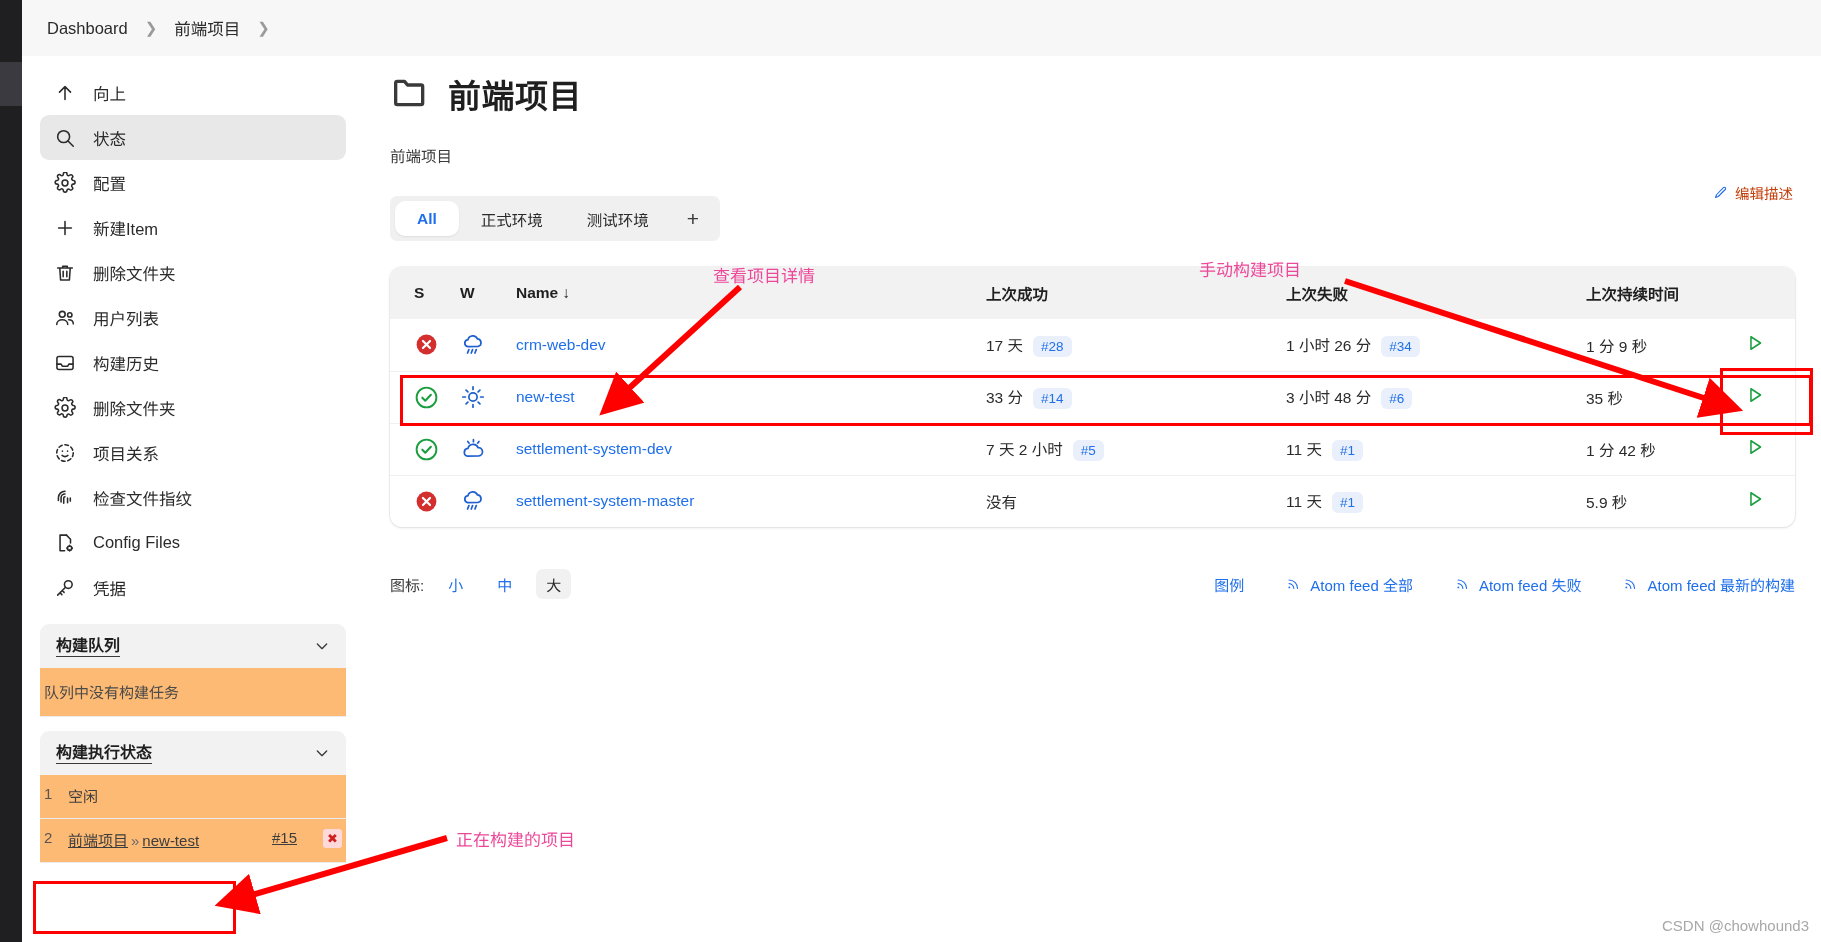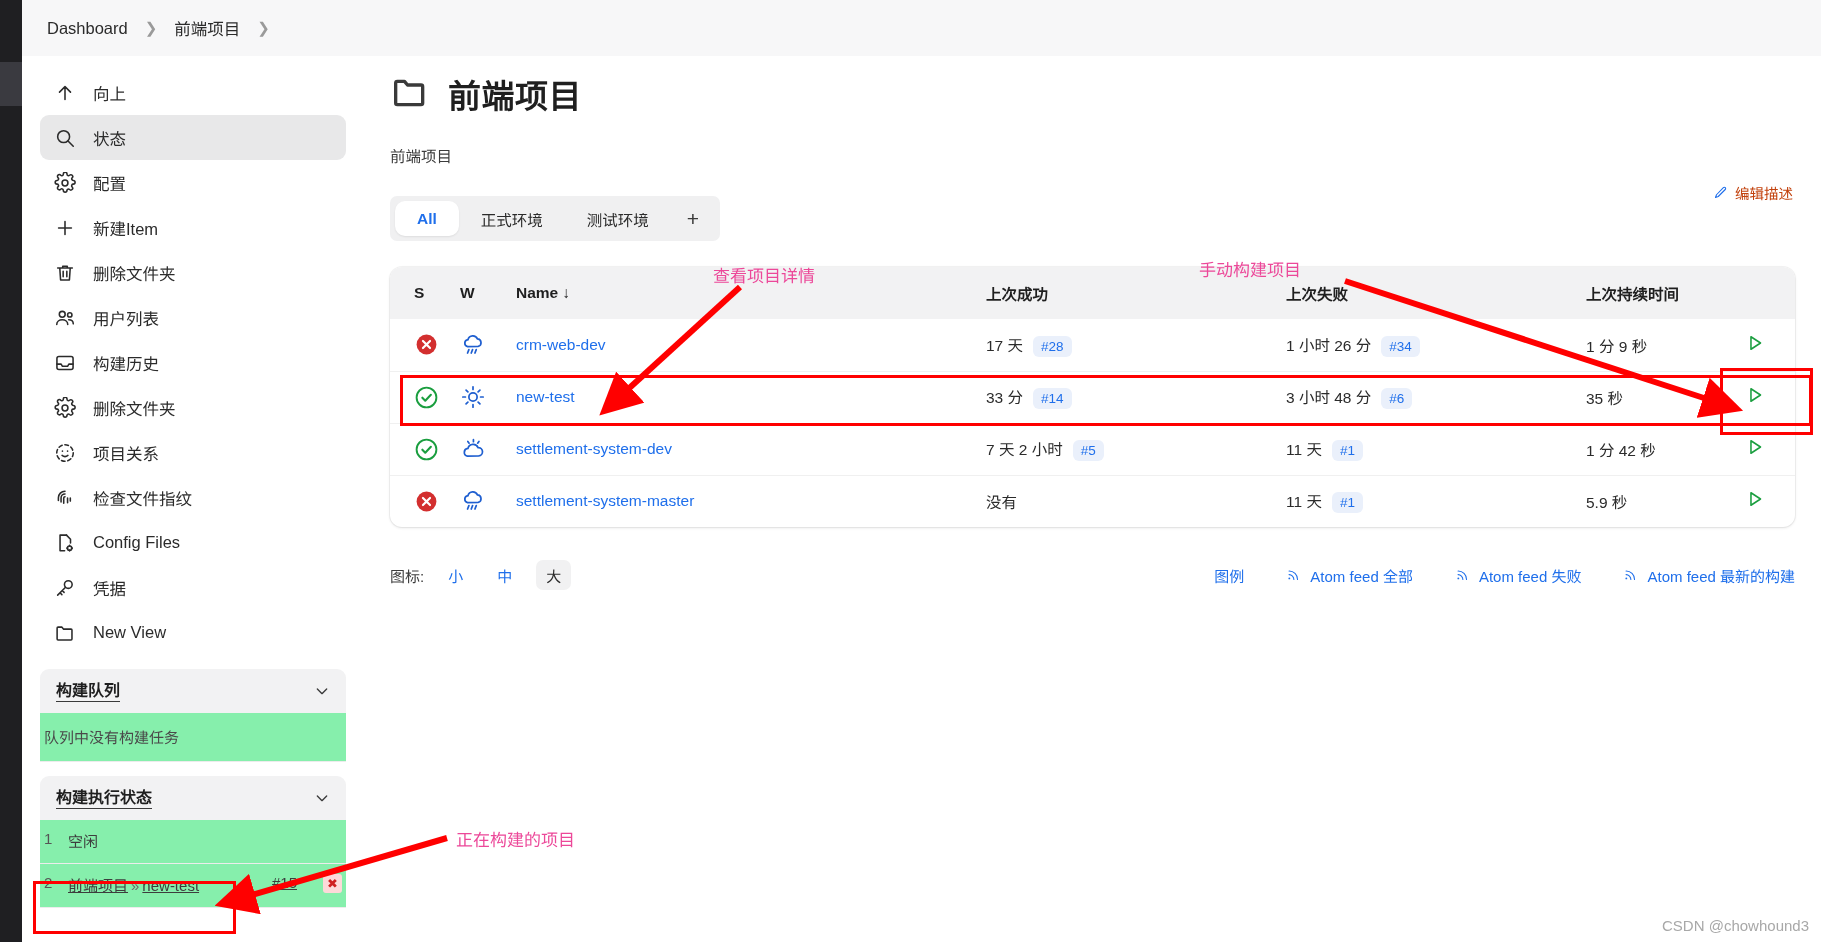--- a/index.html
+++ b/index.html
@@ -48,21 +48,21 @@
   
   .widget { margin: 14px 18px 0 18px; }
   .widget-hd {
     background: #f2f2f3; border-radius: 9px 9px 0 0; height: 44px;
     display: flex; align-items: center; justify-content: space-between;
     padding: 0 16px; font-weight: bold; font-size: 16px; color: #1f1f1f;
   }
   .widget-hd .ttl { border-bottom: 1px solid #3a3a3a; line-height: 1.25; }
   .chev { width: 16px; height: 16px; }
   .chev svg { width: 16px; height: 16px; stroke: #3a3a3a; fill: none; stroke-width: 2; stroke-linecap: round; stroke-linejoin: round; }
-  .widget-body { background: #86efac; font-size: 15px; color: #4a4a4a; }
+  .widget-body { background: #fdba74; font-size: 15px; color: #4a4a4a; }
   .queue-empty { padding: 13px 4px 14px 4px; border-bottom: 1px solid #ececec; }
 
   .exec-row {
     display: flex; align-items: flex-start; gap: 12px;
     padding: 10px 4px 12px 4px; border-bottom: 1px solid #ececec; font-size: 15px; color: #3d3d3d;
   }
   .exec-num { width: 12px; color: #555; flex: 0 0 12px; }
   .exec-main { flex: 1 1 auto; }
   .exec-link { color: #3d3d3d; text-decoration: underline; font-size: 15px; }
   .exec-sep { color: #6b6b6b; margin: 0 3px; }
@@ -132,21 +132,21 @@
   .badge {
     display: inline-block; background: #eaf0fb; color: #1f6feb; font-size: 13.5px;
     border-radius: 6px; padding: 3px 8px; margin-left: 10px; text-decoration: none;
   }
   .st-icn { width: 25px; height: 25px; display: block; }
   .w-icn { width: 26px; height: 26px; display: block; }
   .run-btn { display: inline-block; cursor: pointer; }
   .run-btn svg { width: 22px; height: 22px; }
 
   
-  .foot { margin: 33px 26px 0 26px; display: flex; align-items: center; justify-content: space-between; }
+  .foot { margin: 42px 26px 0 26px; display: flex; align-items: center; justify-content: space-between; }
   .foot-l { display: flex; align-items: center; gap: 6px; font-size: 15px; color: #3c3c3c; }
   .sz {
     display: inline-flex; align-items: center; justify-content: center;
     min-width: 32px; height: 30px; padding: 0 10px; border-radius: 7px;
     color: #1f6feb; font-size: 15px; text-decoration: none; cursor: pointer; margin-left: 8px;
   }
   .sz.cur { background: #f1f1f2; color: #2b2b2b; cursor: default; }
   .foot-r { display: flex; align-items: center; gap: 42px; }
   .flink { display: inline-flex; align-items: center; gap: 8px; color: #1f6feb; font-size: 15px; text-decoration: none; cursor: pointer; white-space: nowrap; }
   .flink svg { width: 16px; height: 16px; stroke: #1f6feb; fill: none; stroke-width: 1.6; stroke-linecap: round; }
@@ -299,28 +299,20 @@
     <a class="side-item">
       <span class="side-icn">
         <svg viewBox="0 0 24 24">
             <circle cx="15.6" cy="8.2" r="4.2"></circle>
             <path d="M12.6 11.2 4 19.8M6.6 17.2l2 2M9 14.8l2 2"></path>
           </svg>
       </span>
       <span>凭据</span>
     </a>
 
-    <a class="side-item">
-      <span class="side-icn">
-        <svg viewBox="0 0 24 24">
-            <path d="M3.4 18.6V6.6a1 1 0 0 1 1-1h4.3l1.8 2.2h8.1a1 1 0 0 1 1 1v9.8a1 1 0 0 1-1 1H4.4a1 1 0 0 1-1-1z"></path>
-          </svg>
-      </span>
-      <span>New View</span>
-    </a>
 
     <div class="widget">
       <div class="widget-hd">
         <span class="ttl">构建队列</span>
         <span class="chev">
           <svg viewBox="0 0 24 24">
               <path d="M5 9l7 7 7-7"></path>
             </svg>
         </span>
       </div>

